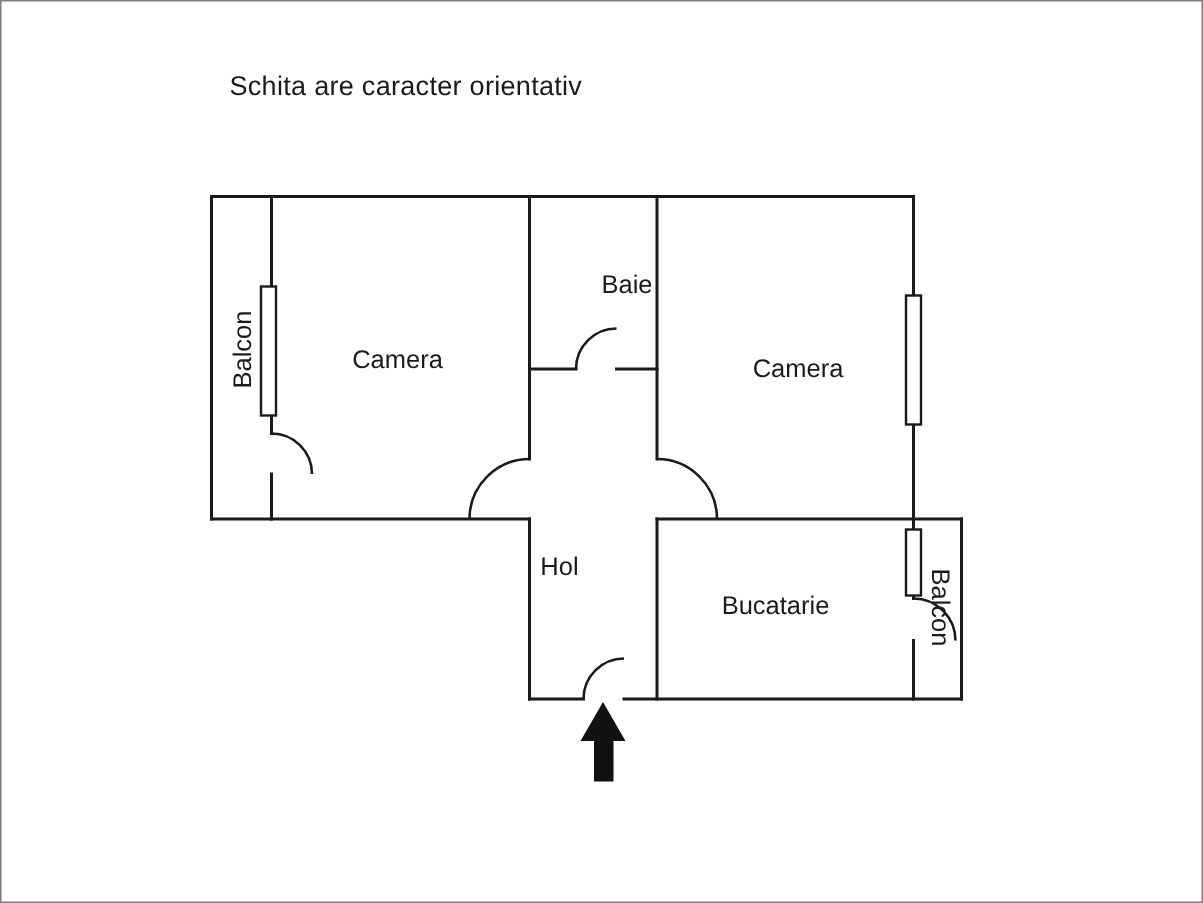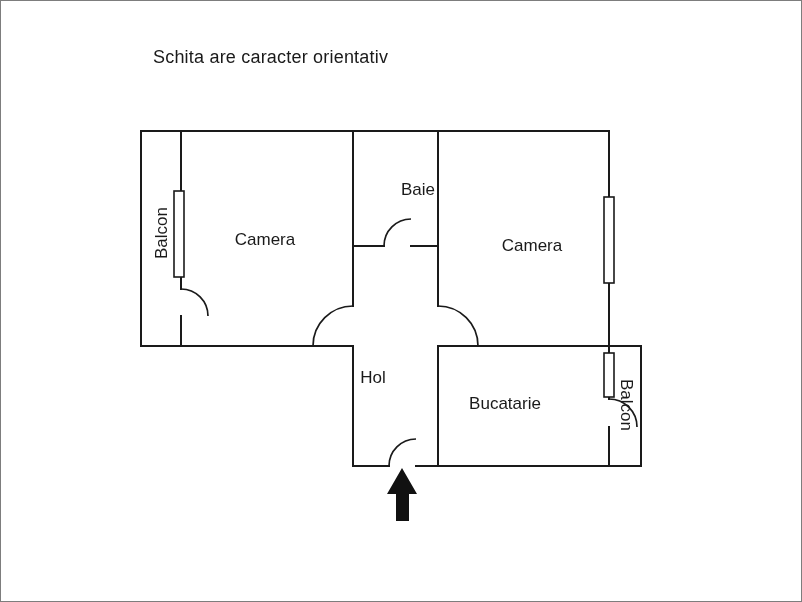--- a/index.html
+++ b/index.html
@@ -128,17 +128,17 @@
   <div class="lbl vert-up" style="left:161px; top:232px;">Balcon</div>
 
   <div class="lbl" style="left:264px; top:239px;">Camera</div>
 
   <div class="lbl" style="left:405px; top:189px;margin-left:12px;">Baie</div>
 
   <div class="lbl" style="left:531px; top:245px;">Camera</div>
 
   <div class="lbl" style="left:372px; top:377px;">Hol</div>
 
-  <div class="lbl" style="left:504px; top:403px;">Bucatarie</div>
+  <div class="lbl" style="left:516px; top:403px;">Bucatarie</div>
 
   <div class="lbl vert-down" style="left:625px; top:404px;">Balcon</div>
 
 </div>
 
 </body></html>

